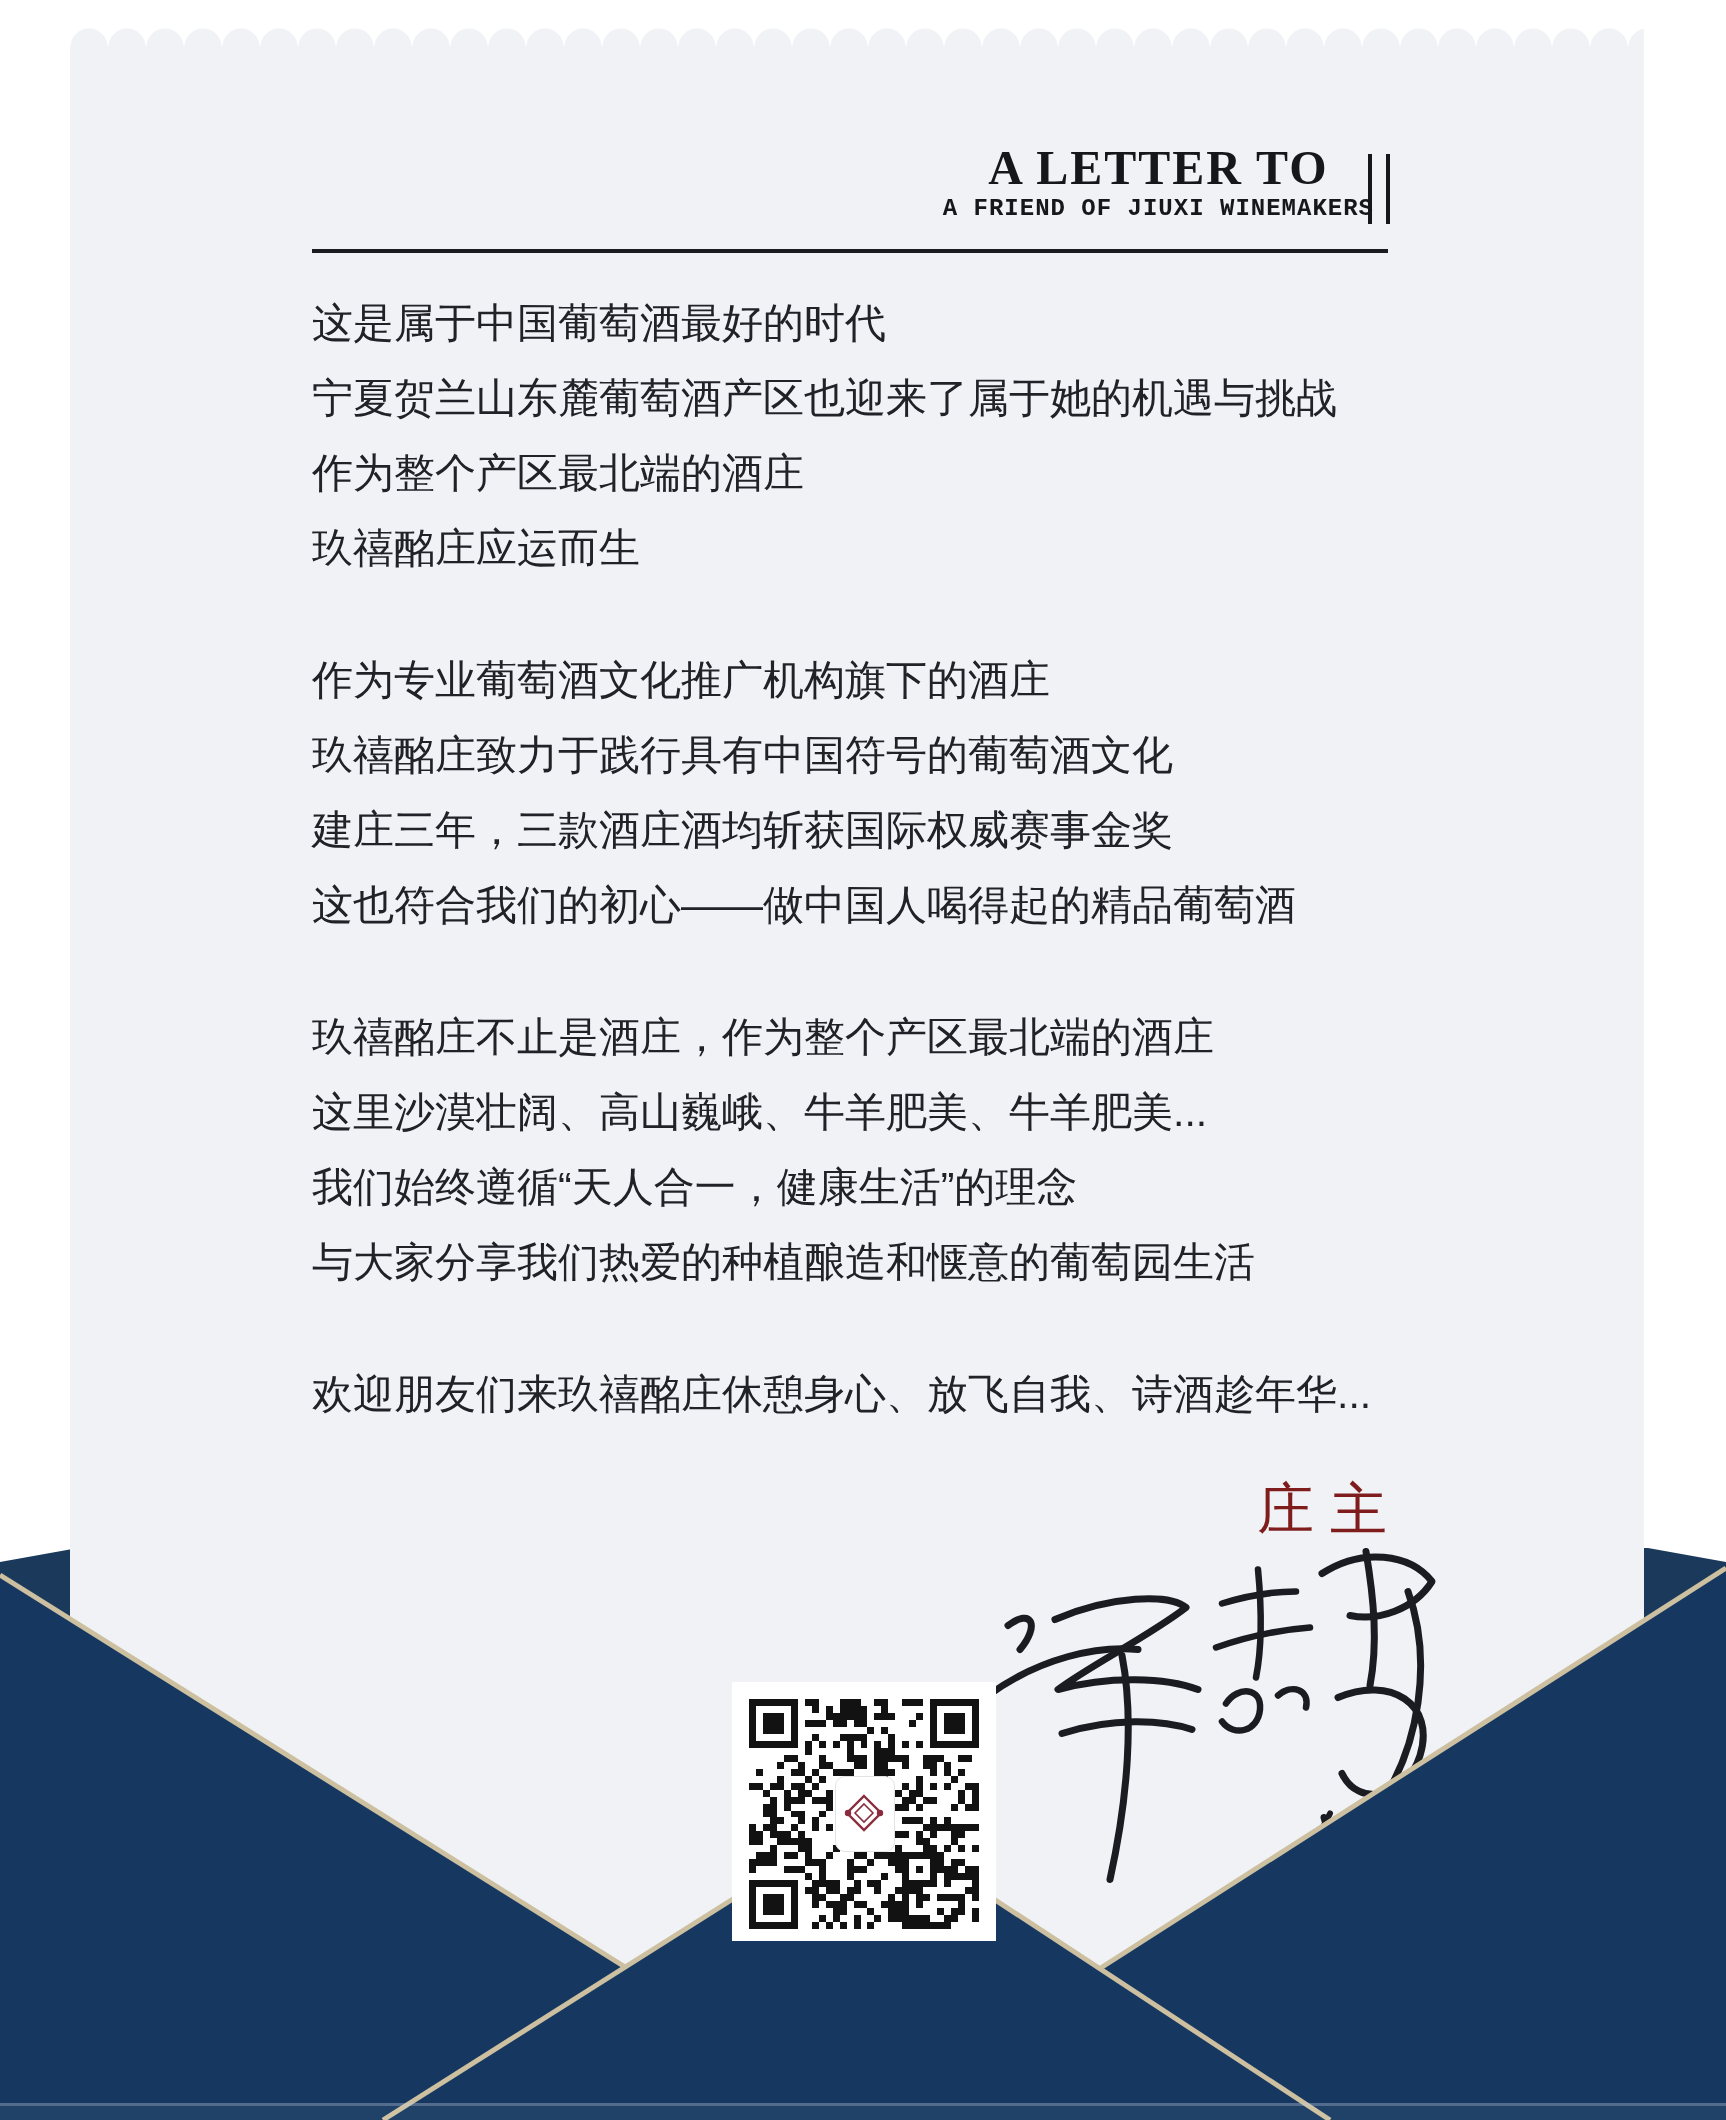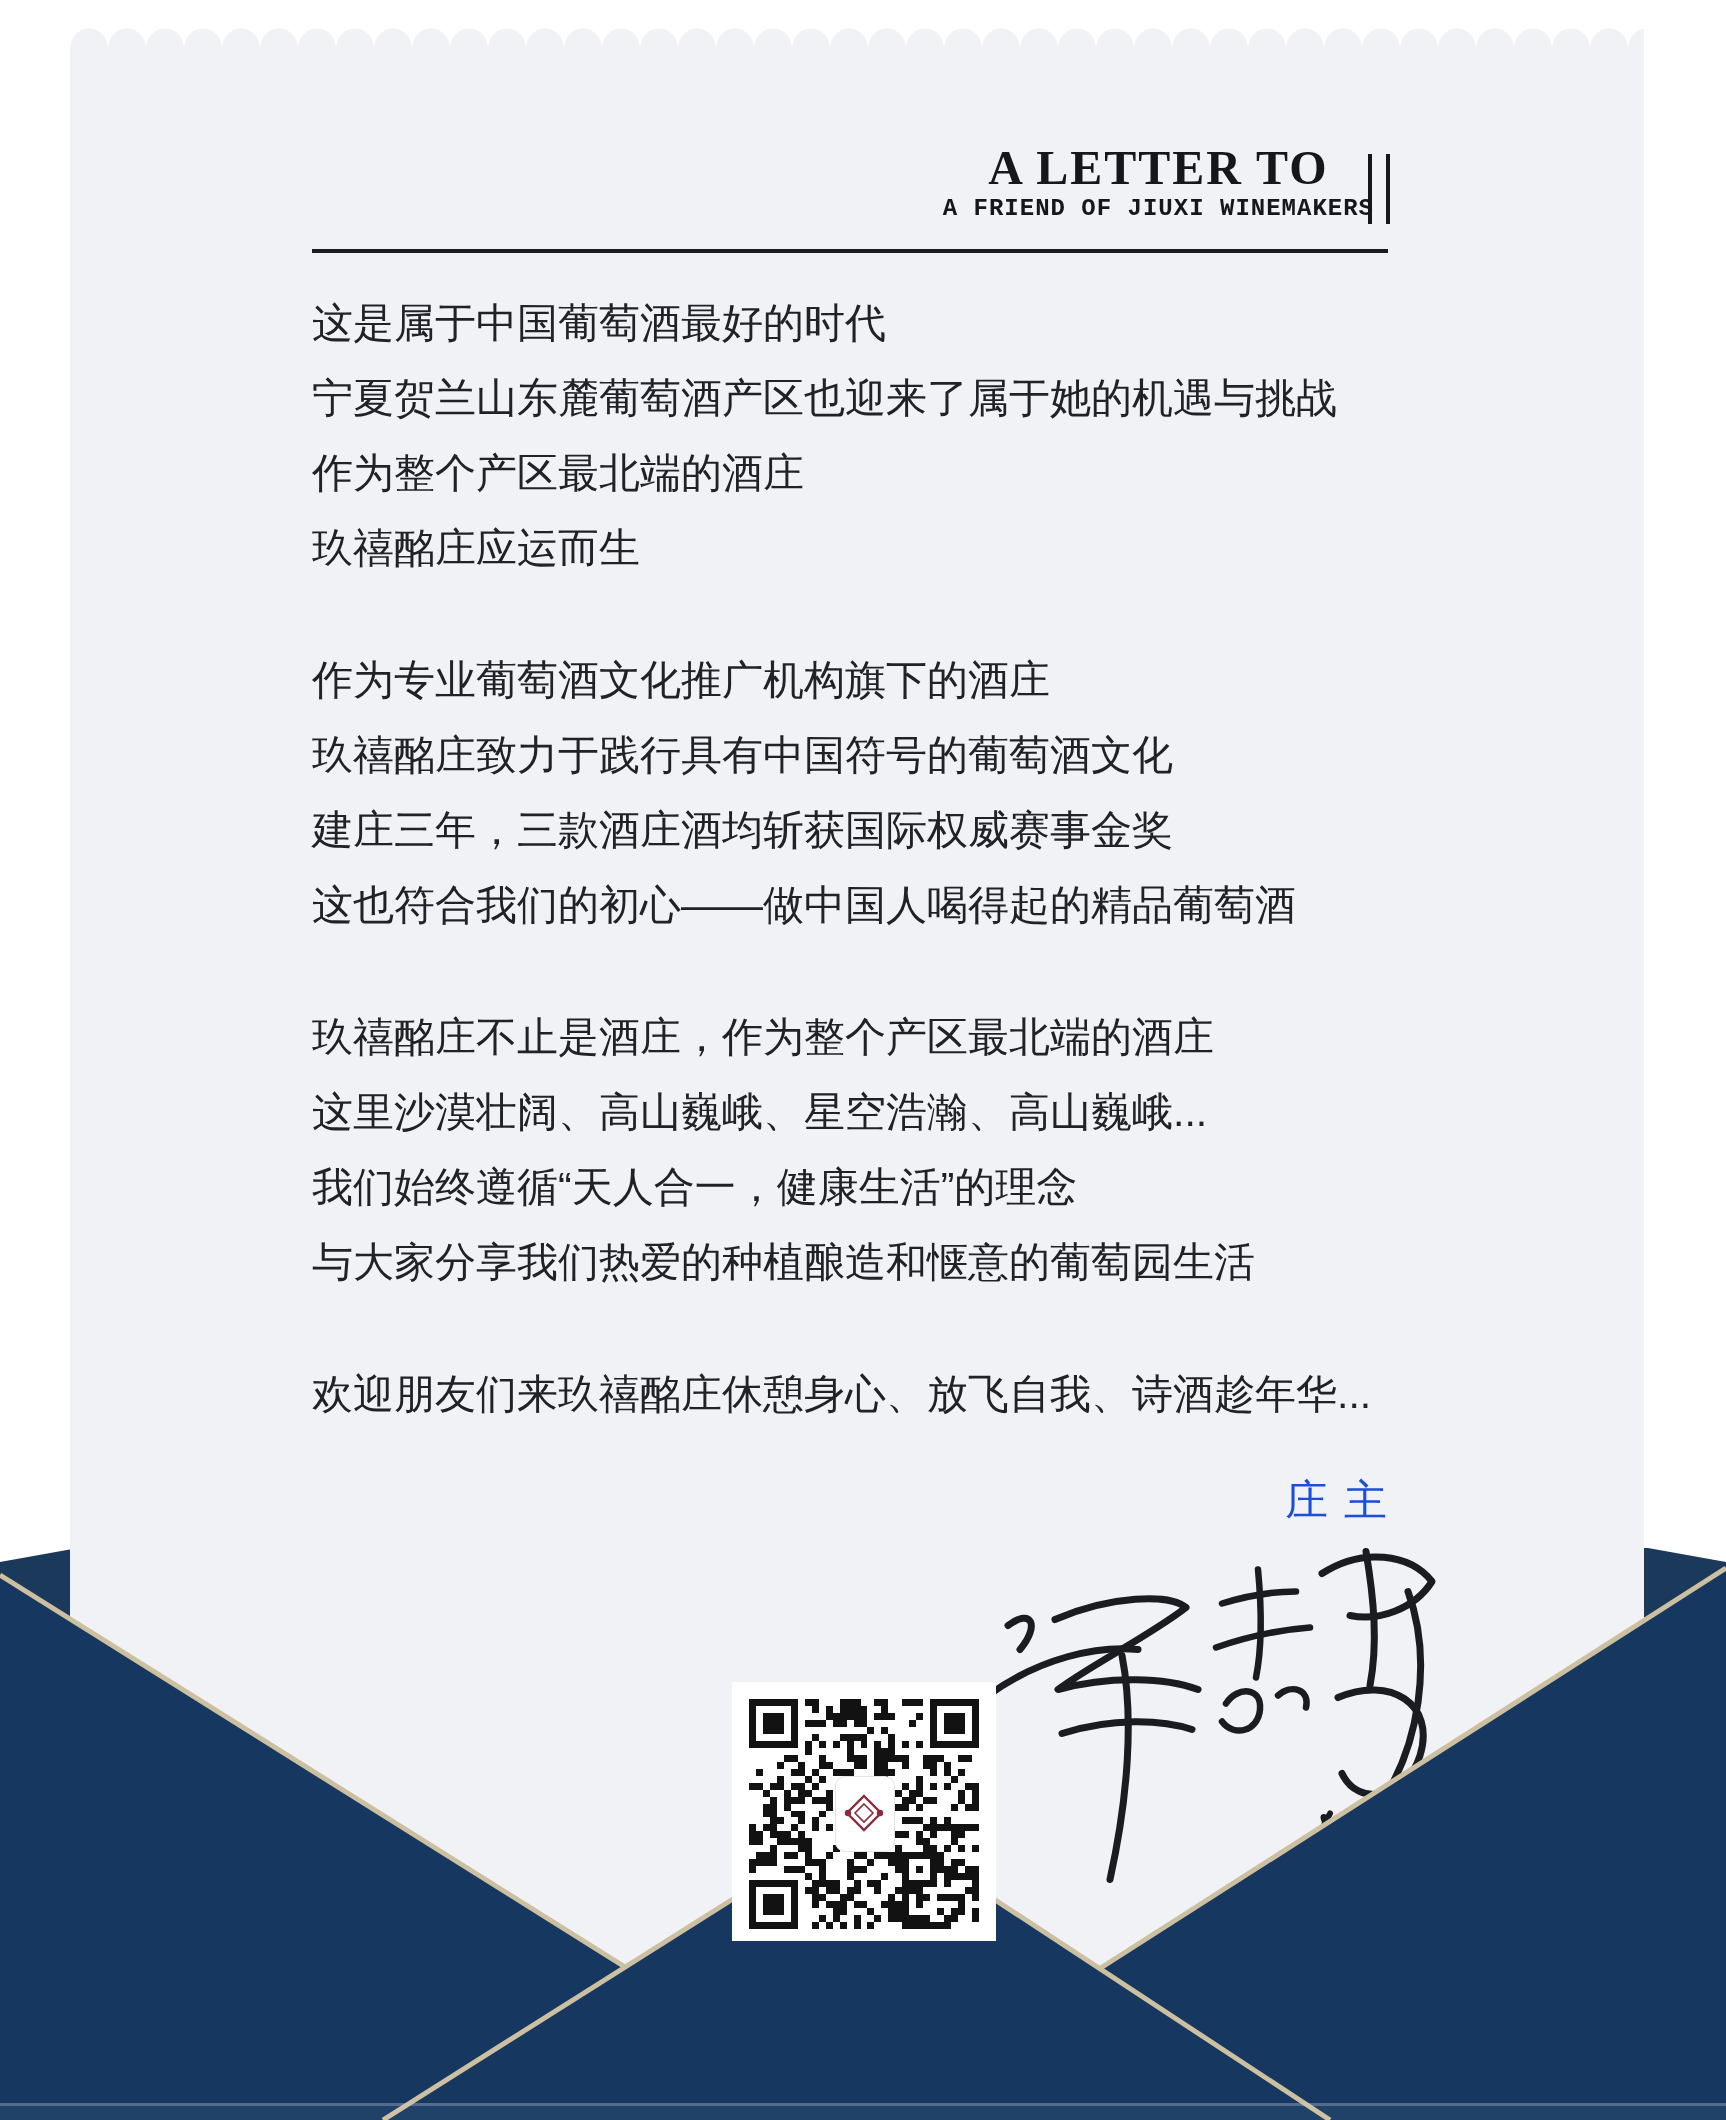--- a/index.html
+++ b/index.html
@@ -53,21 +53,21 @@
   #letter-body{
     left:312px;top:286px;width:1140px;z-index:3;
     color:#212228;font-size:41px;line-height:75px;
   }
   #letter-body .para{margin:0 0 57px 0;}
   #letter-body .line{white-space:nowrap;}
 
   
   #closing-label{
     right:323px;top:1472px;z-index:3;
-    font-size:43px;color:#1d4ed8;letter-spacing:16px;white-space:nowrap;margin-left:9px;
+    font-size:57px;color:#7f1d1d;letter-spacing:16px;white-space:nowrap;margin-left:9px;
   }
   #signature{
     left:970px;top:1505px;width:500px;height:405px;z-index:3;
   }
 
   
   #env-back{left:0;top:0;z-index:1;}
   #env-front{left:0;top:0;z-index:4;}
 
   
@@ -107,21 +107,21 @@
       <div class="line">玖禧酩庄应运而生</div>
     </div>
     <div class="para">
       <div class="line">作为专业葡萄酒文化推广机构旗下的酒庄</div>
       <div class="line">玖禧酩庄致力于践行具有中国符号的葡萄酒文化</div>
       <div class="line">建庄三年，三款酒庄酒均斩获国际权威赛事金奖</div>
       <div class="line">这也符合我们的初心——做中国人喝得起的精品葡萄酒</div>
     </div>
     <div class="para">
       <div class="line">玖禧酩庄不止是酒庄，作为整个产区最北端的酒庄</div>
-      <div class="line">这里沙漠壮阔、高山巍峨、星空浩瀚、高山巍峨...</div>
+      <div class="line">这里沙漠壮阔、高山巍峨、牛羊肥美、牛羊肥美...</div>
       <div class="line">我们始终遵循“天人合一，健康生活”的理念</div>
       <div class="line">与大家分享我们热爱的种植酿造和惬意的葡萄园生活</div>
     </div>
     <div class="para">
       <div class="line">欢迎朋友们来玖禧酩庄休憩身心、放飞自我、诗酒趁年华...</div>
     </div>
   </div>
 
 <div id="closing-label" class="abs">庄主</div>
 

